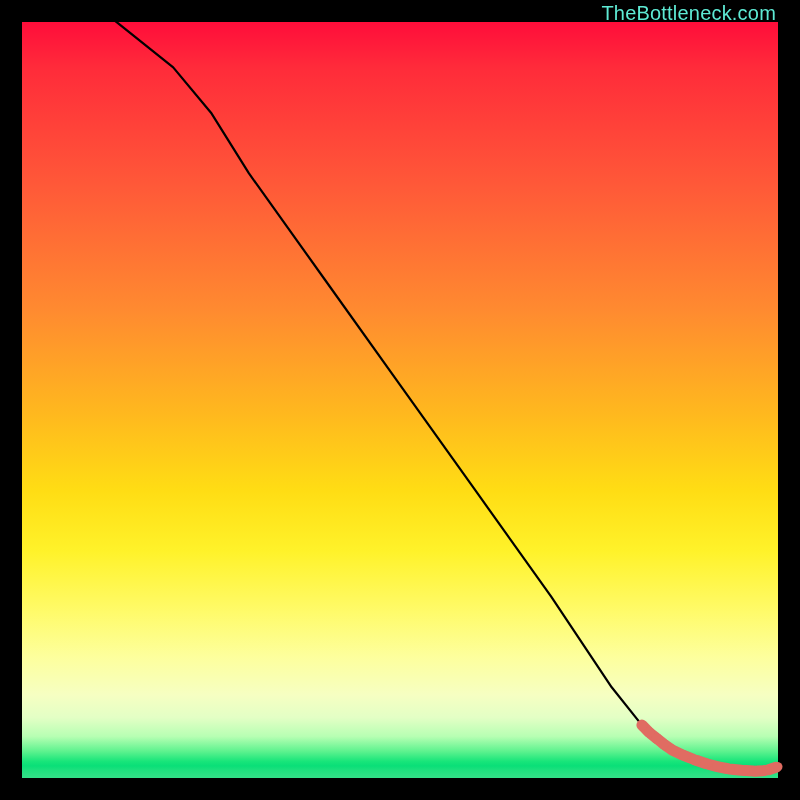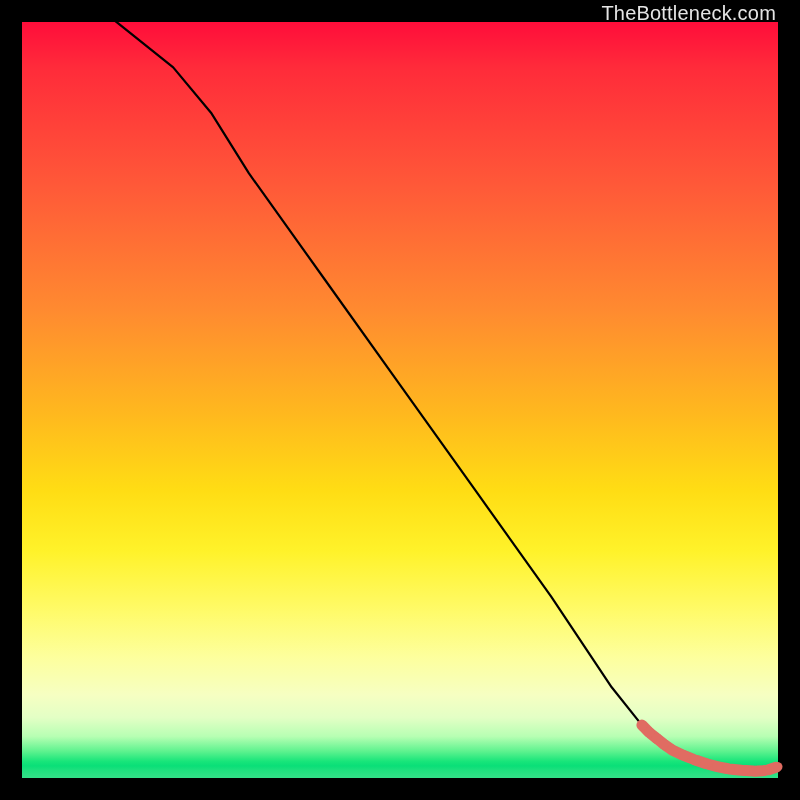--- a/index.html
+++ b/index.html
@@ -41,21 +41,21 @@
       #18e57a 97.8%,
       #0adf78 98.4%,
       #1fe07e 99%,
       #34e088 100%
     );
   }
   .watermark {
     position: absolute;
     top: 2px;
     right: 24px;
-    color: #e5e5e5;
+    color: #5eead4;
     font-size: 20px;
     font-weight: 500;
     letter-spacing: 0.2px;
     user-select: none;
   }
   svg.overlay {
     position: absolute;
     left: 22px;
     top: 22px;
     width: 756px;

